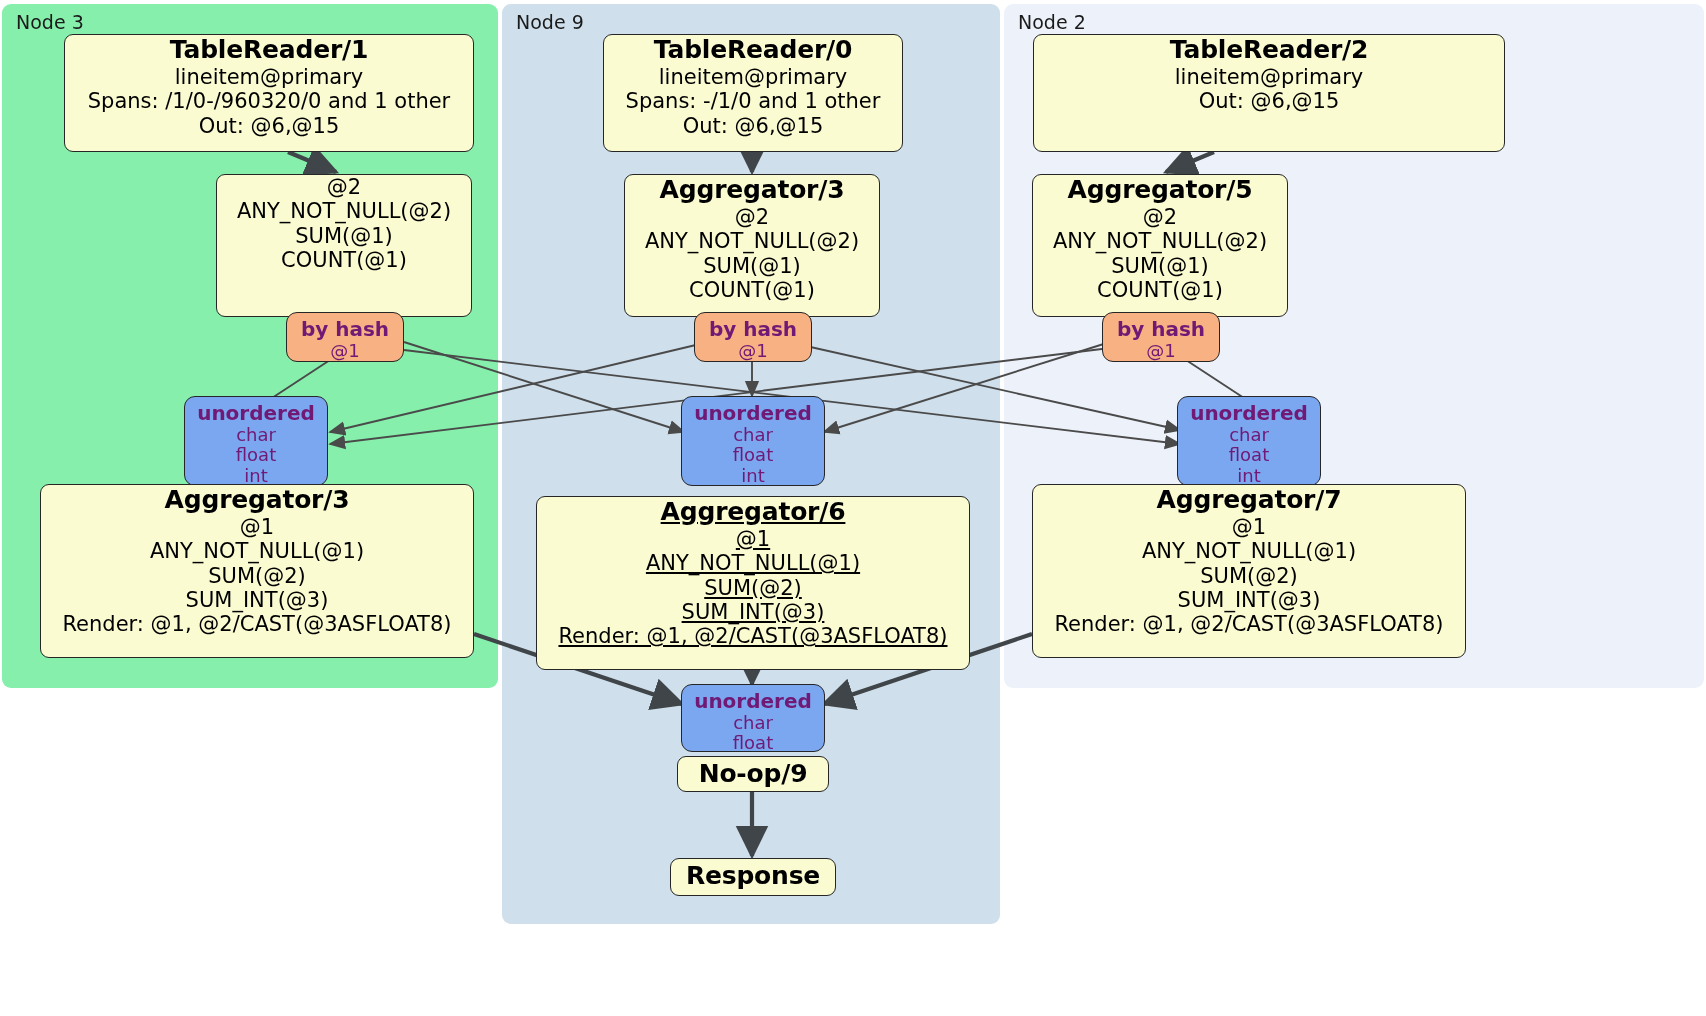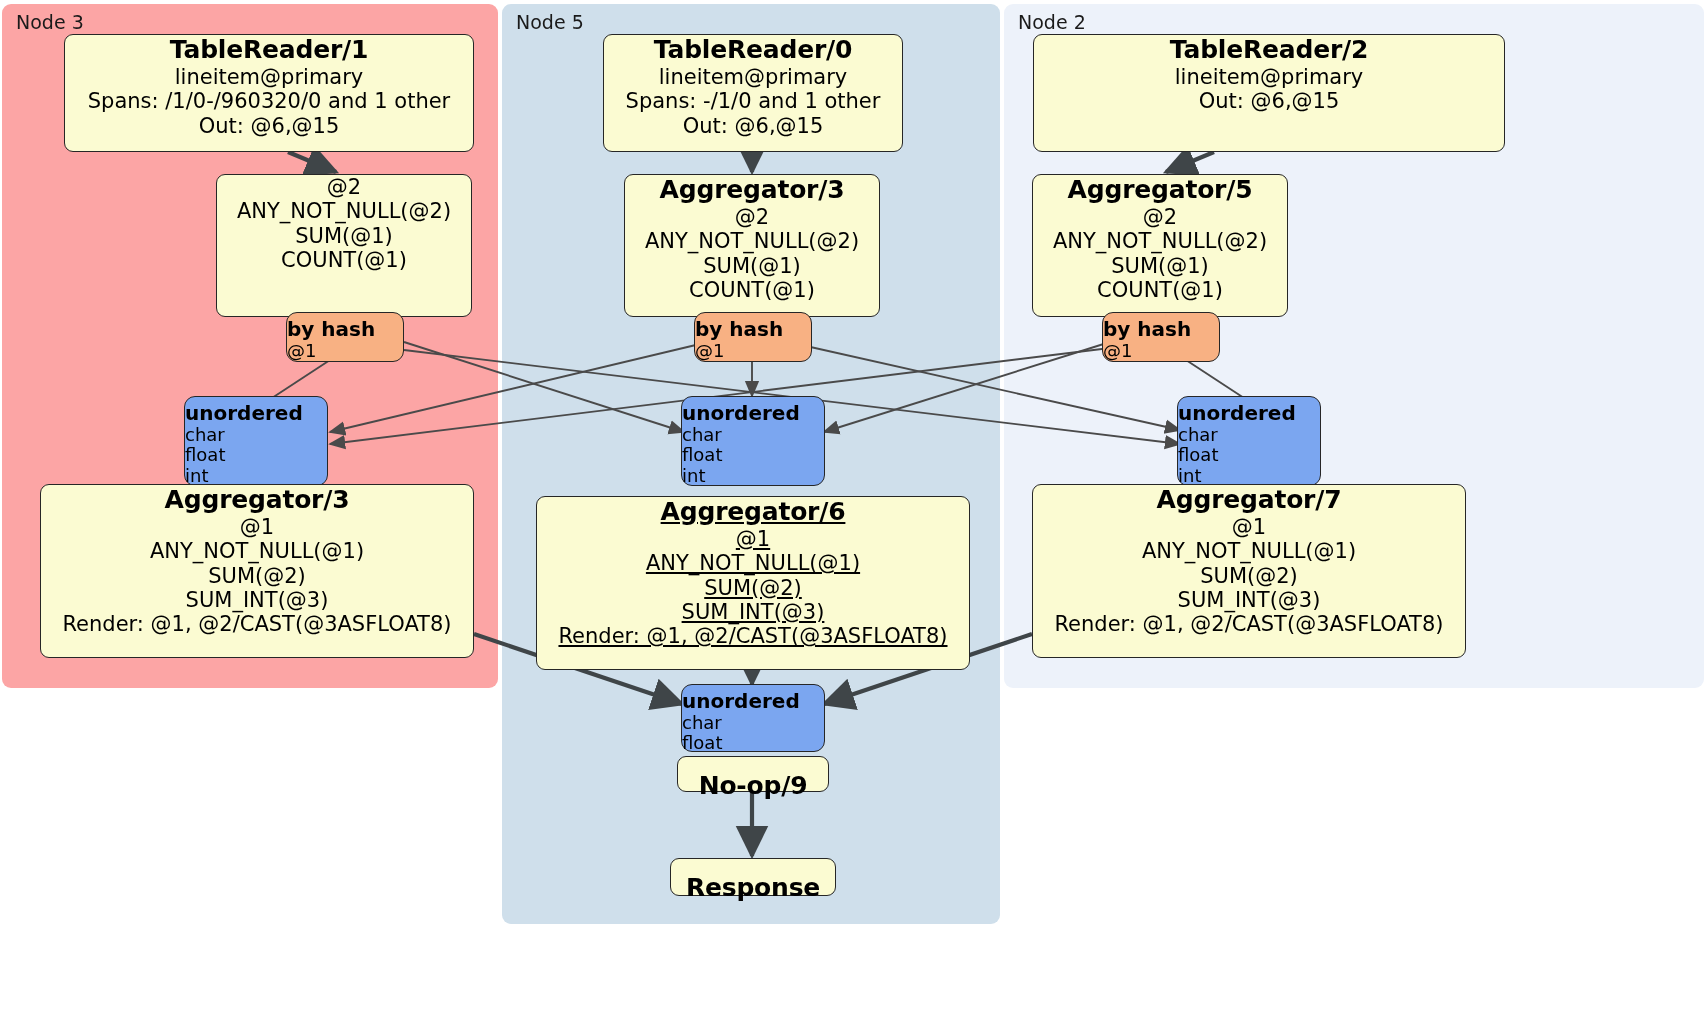--- a/index.html
+++ b/index.html
@@ -64,35 +64,36 @@
     display: block;
     margin-bottom: 1px;
   }
   .proc .line {
     display: block;
     font-size: 21px;
   }
 
   
   .proc.small {
-    padding-top: 14px;
+    padding-top: 2px;
     padding-bottom: 3px;
   }
   .proc.small .title {
     font-size: 25px;
     margin-bottom: 0;
   }
 
   
   .router {
     position: absolute;
     box-sizing: border-box;
     border: 1.6px solid #262626;
     border-radius: 11px;
-    color: #000000;
+    text-align: center;
+    color: #701a75;
     padding-top: 5px;
     line-height: 1.14;
   }
   .router.hash {
     background: #f8b183;
   }
   .router.unordered {
     background: #7ba6f0;
   }
   .router .title {
@@ -103,26 +104,26 @@
   .router .line {
     display: block;
     font-size: 18px;
   }
 </style>
 </head>
 <body>
 
 <div id="canvas">
 
-  <div class="node-panel" style="left:2px; top:4px; width:496px; height:684px; background:#fca5a5;">
+  <div class="node-panel" style="left:2px; top:4px; width:496px; height:684px; background:#86efac;">
     <span class="node-panel-label">Node 3</span>
   </div>
 
   <div class="node-panel" style="left:502px; top:4px; width:498px; height:920px; background:#cfdfeb;">
-    <span class="node-panel-label">Node 5</span>
+    <span class="node-panel-label">Node 9</span>
   </div>
 
   <div class="node-panel" style="left:1004px; top:4px; width:700px; height:684px; background:#edf2fa;padding-left:8px;">
     <span class="node-panel-label">Node 2</span>
   </div>
 
   <svg id="edges" viewBox="0 0 1706 1016" xmlns="http://www.w3.org/2000/svg">
     <defs>
       <marker id="arrowThick" markerWidth="9" markerHeight="9" refX="7.2" refY="4.5" orient="auto" markerUnits="strokeWidth">
         <path d="M0,0.6 L8,4.5 L0,8.4 z" fill="#3f4548"></path>

